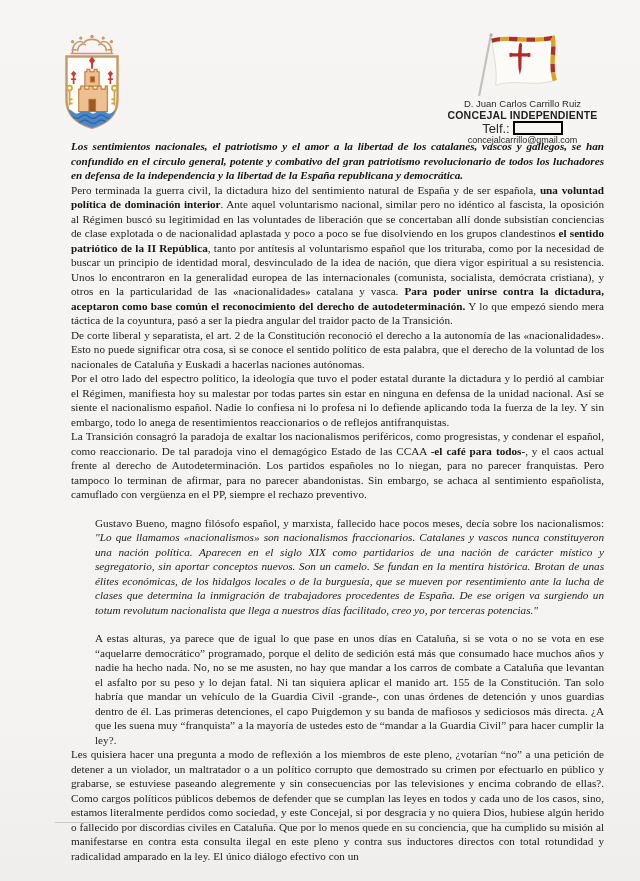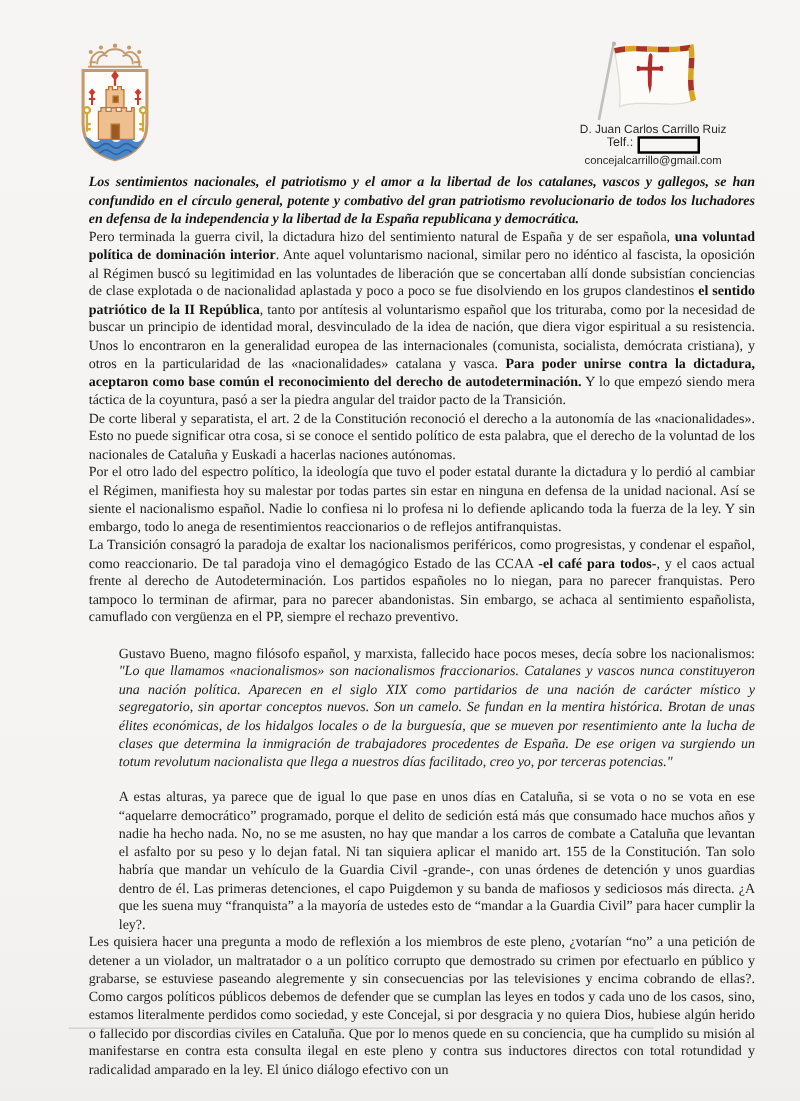--- a/index.html
+++ b/index.html
@@ -19,21 +19,21 @@
   .muni .l2{font-size:11px;line-height:13px;}
   .muni .l3{font-size:13.5px;letter-spacing:.4px;line-height:14px;}
   .muni .l4{font-size:13.5px;letter-spacing:.3px;line-height:15px;}
   .flag{position:absolute;left:466px;top:32px;width:100px;height:66px;}
   .contact{
     position:absolute;left:425px;top:98px;width:195px;text-align:center;
     font-family:Liberation Sans, sans-serif;color:#2a2a2a;
   }
   .contact .name{font-size:9.5px;line-height:11px;}
   .contact .title{font-size:10.5px;font-weight:bold;letter-spacing:.2px;line-height:12px;color:#222;}
-  .contact .phone{font-size:10px;line-height:12px;display:flex;align-items:flex-start;justify-content:center;}
+  .contact .phone{font-size:13px;line-height:12px;display:flex;align-items:flex-end;justify-content:center;}
   .phone-box{
     display:inline-block;width:46px;height:10px;border:2px solid #000;
     background:#f7f6f4;margin-left:3px;
   }
   .contact .email{font-size:9px;line-height:11px;}
   
   .doc-body{
     position:absolute;left:71px;top:139px;width:533px;
     font-size:11.2px;line-height:14.5px;text-align:justify;color:#222;
   }
@@ -127,20 +127,21 @@
       <path d="M25,9 C42,4 62,11 88,6 C90,18 85,34 90,50" fill="none" stroke="#d9a41f" stroke-width="4.5" stroke-dasharray="9 9" stroke-dashoffset="9"></path>
 
       <g fill="#b22b2b">
         <path d="M53,13 q1.6,-4 3.2,0 l-0.4,9 h6 q3.5,-2 3,1.6 q0.5,3.4 -3,1.6 h-6 l-0.3,12 l-1.5,7 l-1.5,-7 l-0.3,-12 h-6 q-3.5,1.8 -3,-1.6 q-0.5,-3.6 3,-1.6 h6 z"></path>
       </g>
     </svg>
   </div>
 
   <div class="contact">
     <div class="name">D. Juan Carlos Carrillo Ruiz</div>
+    <div class="title">CONCEJAL INDEPENDIENTE</div>
     <div class="phone">
       <span>Telf.:</span>
       <span class="phone-box"></span>
     </div>
     <div class="email">concejalcarrillo@gmail.com</div>
   </div>
 
   <div class="doc-body">
       <p class="lead"><span class="b i">Los sentimientos nacionales, el patriotismo y el amor a la libertad de los catalanes, vascos y gallegos, se han confundido en el círculo general, potente y combativo del gran patriotismo revolucionario de todos los luchadores en defensa de la independencia y la libertad de la España republicana y democrática.</span></p>
       <p><span>Pero terminada la guerra civil, la dictadura hizo del sentimiento natural de España y de ser española, </span><span class="b">una voluntad política de dominación interior</span><span>. Ante aquel voluntarismo nacional, similar pero no idéntico al fascista, la oposición al Régimen buscó su legitimidad en las voluntades de liberación que se concertaban allí donde subsistían conciencias de clase explotada o de nacionalidad aplastada y poco a poco se fue disolviendo en los grupos clandestinos </span><span class="b">el sentido patriótico de la II República</span><span>, tanto por antítesis al voluntarismo español que los trituraba, como por la necesidad de buscar un principio de identidad moral, desvinculado de la idea de nación, que diera vigor espiritual a su resistencia. Unos lo encontraron en la generalidad europea de las internacionales (comunista, socialista, demócrata cristiana), y otros en la particularidad de las «nacionalidades» catalana y vasca. </span><span class="b">Para poder unirse contra la dictadura, aceptaron como base común el reconocimiento del derecho de autodeterminación.</span><span> Y lo que empezó siendo mera táctica de la coyuntura, pasó a ser la piedra angular del traidor pacto de la Transición.</span></p>

